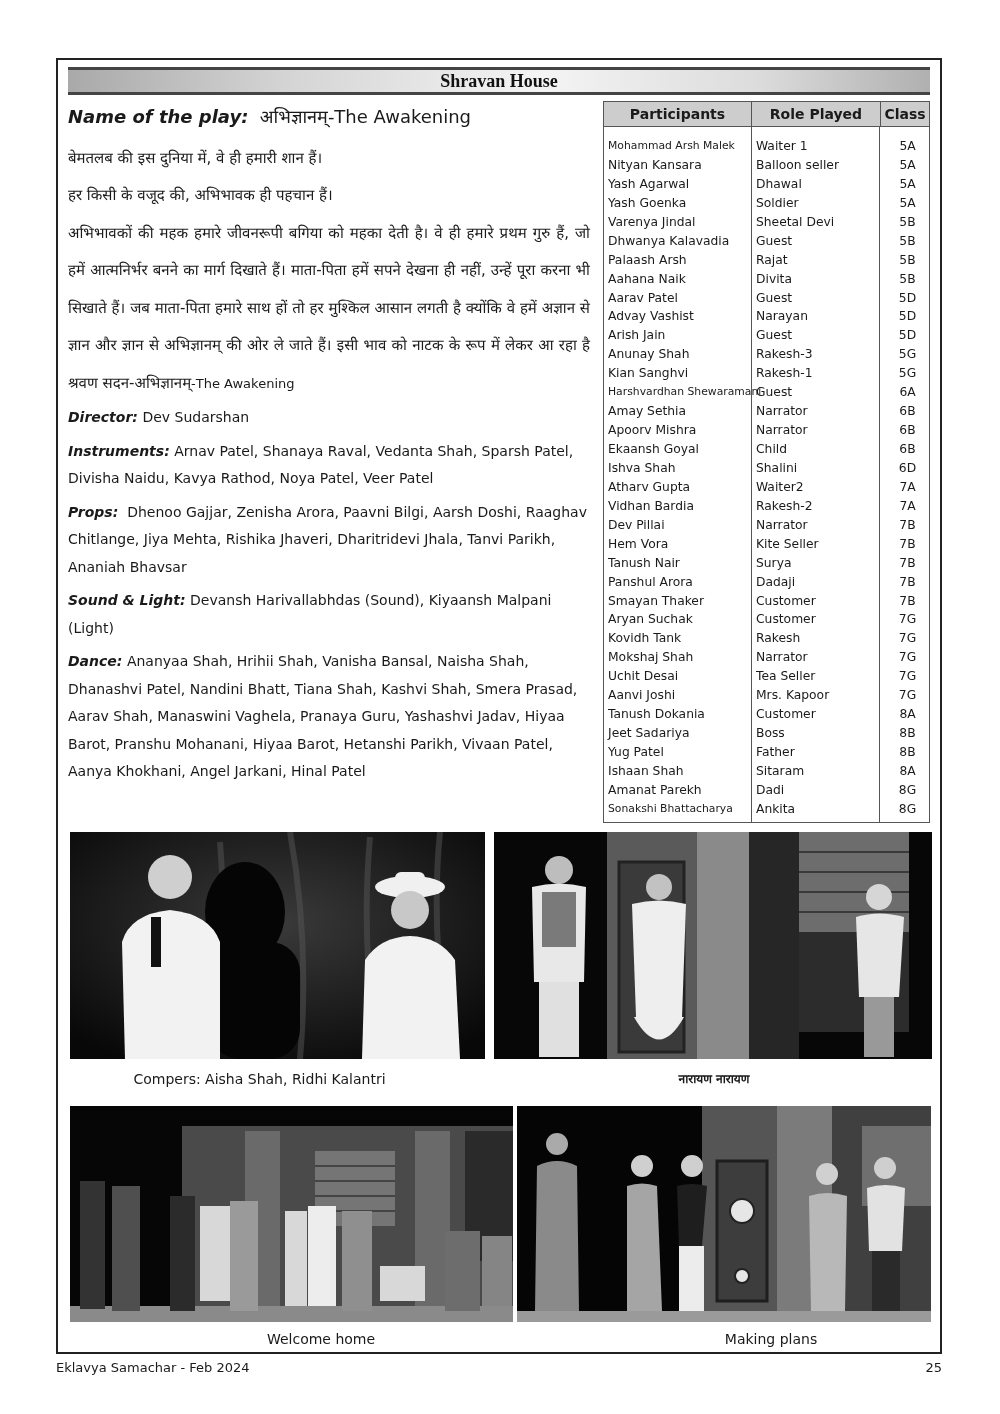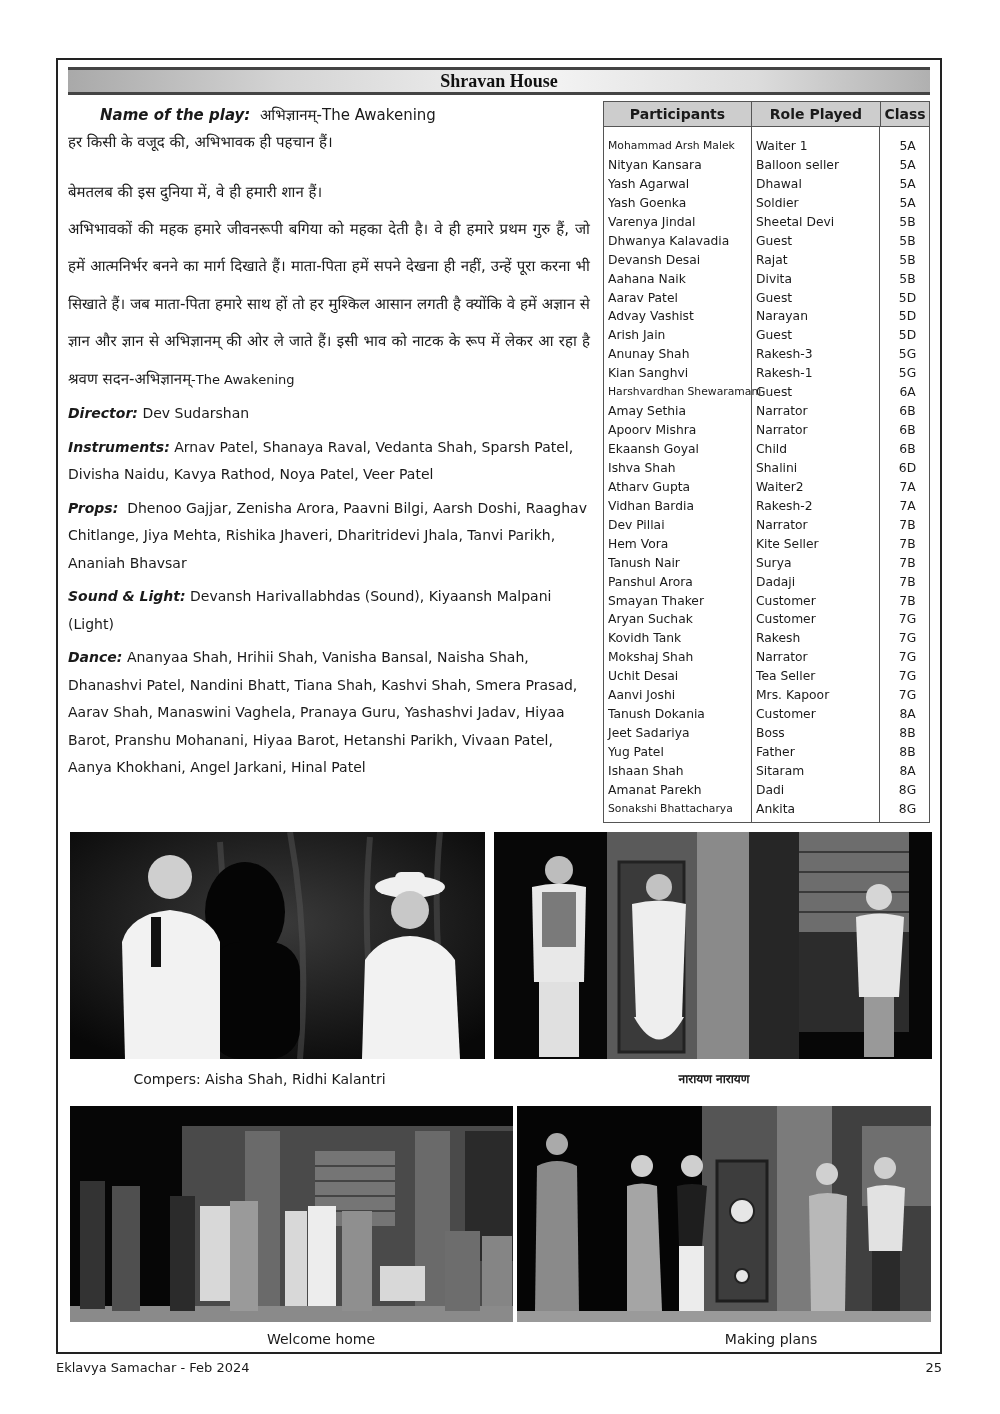--- a/index.html
+++ b/index.html
@@ -4,21 +4,21 @@
 <style>
   html, body { margin:0; padding:0; background:#ffffff; }
   body { width:1000px; height:1414px; position:relative; font-family:"DejaVu Sans", sans-serif; color:#1a1a1a; overflow:hidden; }
   .frame { position:absolute; left:56px; top:58px; width:886px; height:1296px; border:2px solid #222; box-sizing:border-box; }
   .banner { position:absolute; left:68px; top:67px; width:862px; height:28px; box-sizing:border-box;
     border-top:3px solid #444; border-bottom:3px solid #444;
     background:linear-gradient(90deg,#a9a9a9 0%,#d4d4d4 25%,#f4f4f4 55%,#dcdcdc 80%,#b0b0b0 100%);
     display:flex; align-items:flex-end; justify-content:center; }
   .banner span { font-family:"Liberation Serif", serif; font-weight:bold; font-size:18px; color:#111; }
   .left { position:absolute; left:68px; top:102px; width:522px; font-size:14px; }
-  .playline { font-size:15px; margin-top:2px;margin-left:32px; }
+  .playline { font-size:18px; margin-top:2px; }
   .lbl { font-style:italic; font-weight:bold; }
   .hindi { font-size:15px; line-height:37.5px; text-align:justify; }
   .hindi.p1 { margin-top:12px; line-height:37px; }
   .hindi .en { font-size:13px; }
   .credit { font-size:14px; line-height:27.5px; margin-top:6px; }
   .credit.first { margin-top:2px; }
 
   .tbl { position:absolute; left:603px; top:101px; width:327px; height:722px; border:1.5px solid #555; box-sizing:border-box; font-size:12.3px; }
   .thead { display:flex; height:24px; background:#cdcdcd; border-bottom:1.5px solid #555; font-weight:bold; font-size:14px; }
   .thead div { display:flex; align-items:center; justify-content:center; }
@@ -46,22 +46,22 @@
 
 <div class="banner">
   <span>Shravan House</span>
 </div>
 
 <div class="left">
   <div class="playline">
     <span class="lbl">Name of the play:</span>&nbsp;
     <span>अभिज्ञानम्</span><span>-The Awakening</span>
   </div>
+  <div class="hindi p1">बेमतलब की इस दुनिया में, वे ही हमारी शान हैं।</div>
   <div class="hindi">हर किसी के वजूद की, अभिभावक ही पहचान हैं।</div>
-  <div class="hindi p1">बेमतलब की इस दुनिया में, वे ही हमारी शान हैं।</div>
   <div class="hindi">
     <span>अभिभावकों की महक हमारे जीवनरूपी बगिया को महका देती है। वे ही हमारे प्रथम गुरु हैं, जो हमें आत्मनिर्भर बनने का मार्ग दिखाते हैं। माता-पिता हमें सपने देखना ही नहीं, उन्हें पूरा करना भी सिखाते हैं। जब माता-पिता हमारे साथ हों तो हर मुश्किल आसान लगती है क्योंकि वे हमें अज्ञान से ज्ञान और ज्ञान से अभिज्ञानम् की ओर ले जाते हैं। इसी भाव को नाटक के रूप में लेकर आ रहा है श्रवण सदन-अभिज्ञानम्</span><span class="en">-The Awakening</span>
   </div>
 
   <div class="credit first">
     <span class="lbl">Director:</span>
     <span>Dev Sudarshan</span>
   </div>
   <div class="credit">
     <span class="lbl">Instruments:</span>
@@ -88,21 +88,21 @@
     <div class="c3">Class</div>
   </div>
   <div class="tbody">
     <div class="col c1" id="col-name">
         <div class="small">Mohammad Arsh Malek</div>
         <div>Nityan Kansara</div>
         <div>Yash Agarwal</div>
         <div>Yash Goenka</div>
         <div>Varenya Jindal</div>
         <div>Dhwanya Kalavadia</div>
-        <div>Devansh Desai</div>
+        <div>Palaash Arsh</div>
         <div>Aahana Naik</div>
         <div>Aarav Patel</div>
         <div>Advay Vashist</div>
         <div>Arish Jain</div>
         <div>Anunay Shah</div>
         <div>Kian Sanghvi</div>
         <div class="small">Harshvardhan Shewaramani</div>
         <div>Amay Sethia</div>
         <div>Apoorv Mishra</div>
         <div>Ekaansh Goyal</div>

